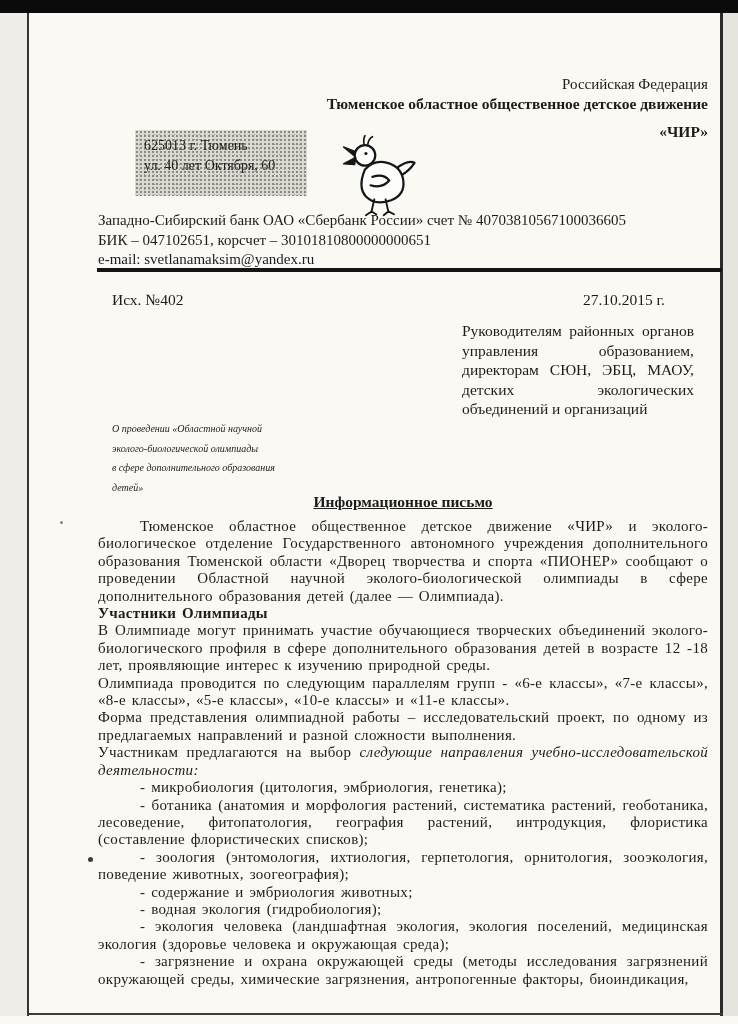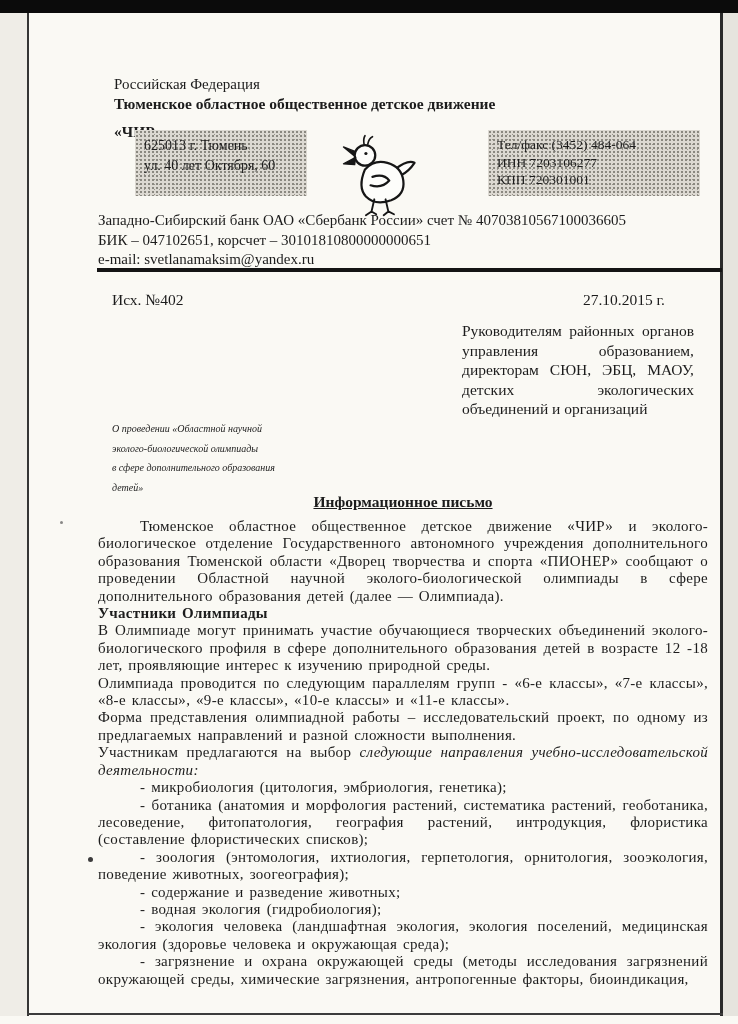--- a/index.html
+++ b/index.html
@@ -14,21 +14,21 @@
   .scan-left-outer { position:absolute; top:13px; bottom:8px; left:0; width:27px; background:#efede7; }
   .scan-right-outer{ position:absolute; top:13px; bottom:8px; right:0; width:15px; background:#e6e4de; }
   .scan-left  { position:absolute; top:13px; bottom:8px; left:27px; width:2px; background:#353535; }
   .scan-right { position:absolute; top:13px; bottom:8px; right:15px; width:3px; background:#2a2a2a; }
   .scan-bottom{ position:absolute; bottom:9px; left:27px; right:15px; height:2px; background:#3c3c3c; }
   .speck { position:absolute; background:#3c3c3c; border-radius:50%; }
   .s1 { left:88px; top:857px; width:5px; height:5px; }
   .s2 { left:60px; top:521px; width:3px; height:3px; opacity:.6; }
 
   
-  .hdr { position:absolute; left:114px; right:30px; text-align:left; }
+  .hdr { position:absolute; left:80px; right:30px; text-align:right; }
   .country  { top:76px;  font-size:15px; }
   .movement { top:95px;  font-size:15.5px; font-weight:bold; }
   .short    { top:123px; font-size:15.5px; font-weight:bold; }
 
   .block { position:absolute; top:130px; height:66px; padding:6px 9px;margin-left:35px; }
   .halftone {
     background-color:#dcd9d2;
     background-image: radial-gradient(#8a8880 0.8px, transparent 1px),
                       radial-gradient(#9a978e 0.8px, transparent 1px);
     background-size:4px 4px, 5px 5px; background-position:0 0, 2px 2px;
@@ -96,25 +96,20 @@
         <circle cx="30" cy="25" r="11"></circle>
         <path d="M33 13 q1 -6 5 -8 M29 13 q-1 -6 1 -9" fill="none" stroke-width="1.8"></path>
         <path d="M20 21 l-13 -5 11 9z" fill="#161616" stroke-width="1.4"></path>
         <path d="M20 27 l-13 7 12 1z" fill="#161616" stroke-width="1.4"></path>
         <circle cx="31" cy="23" r="1.7" fill="#161616" stroke="none"></circle>
         <path d="M40 72 l-3 13 M52 72 l3 13 M37 85 l-6 4 M37 85 l5 3 M55 85 l-5 4 M55 85 l6 3" fill="none" stroke-width="2"></path>
       </g>
     </svg>
   </div>
 
-  <div class="block contact halftone">
-    <div>Тел/факс (3452) 484-064</div>
-    <div>ИНН 7203106277</div>
-    <div>КПП 720301001</div>
-  </div>
 
   <div class="bank">
     <div>Западно-Сибирский банк ОАО «Сбербанк России» счет № 40703810567100036605</div>
     <div>БИК – 047102651, корсчет – 30101810800000000651</div>
     <div>e-mail: svetlanamaksim@yandex.ru</div>
   </div>
 
   <div class="rule"></div>
 
   <div class="outgoing">Исх. №402</div>
@@ -126,25 +121,25 @@
 эколого-биологической олимпиады
 в сфере дополнительного образования
 детей»</div>
 
   <div class="title">Информационное письмо</div>
 
   <div class="body-text">
     <p class="indent">Тюменское областное общественное детское движение «ЧИР» и эколого-биологическое отделение Государственного автономного учреждения дополнительного образования Тюменской области «Дворец творчества и спорта «ПИОНЕР» сообщают о проведении Областной научной эколого-биологической олимпиады в сфере дополнительного образования детей (далее — Олимпиада).</p>
     <p class="bold">Участники Олимпиады</p>
     <p>В Олимпиаде могут принимать участие обучающиеся творческих объединений эколого-биологического профиля в сфере дополнительного образования детей в возрасте 12 -18 лет, проявляющие интерес к изучению природной среды.</p>
-    <p>Олимпиада проводится по следующим параллелям групп - «6-е классы», «7-е классы», «8-е классы», «9-е классы», «10-е классы» и «11-е классы».</p>
+    <p>Олимпиада проводится по следующим параллелям групп - «6-е классы», «7-е классы», «8-е классы», «5-е классы», «10-е классы» и «11-е классы».</p>
     <p>Форма представления олимпиадной работы – исследовательский проект, по одному из предлагаемых направлений и разной сложности выполнения.</p>
     <p><span>Участникам предлагаются на выбор </span><span class="italic">следующие  направления учебно-исследовательской деятельности:</span></p>
     <p class="indent">- микробиология (цитология, эмбриология, генетика);</p>
     <p class="indent">- ботаника (анатомия и морфология растений, систематика растений, геоботаника, лесоведение, фитопатология, география растений, интродукция, флористика (составление флористических списков);</p>
     <p class="indent">- зоология (энтомология, ихтиология, герпетология, орнитология, зооэкология, поведение животных, зоогеография);</p>
-    <p class="indent">- содержание и разведение животных;</p>
+    <p class="indent">- содержание и эмбриология животных;</p>
     <p class="indent">- водная экология (гидробиология);</p>
     <p class="indent">- экология человека (ландшафтная экология, экология поселений, медицинская экология (здоровье человека и окружающая среда);</p>
     <p class="indent">- загрязнение и охрана окружающей среды (методы исследования загрязнений окружающей среды, химические загрязнения, антропогенные факторы, биоиндикация,</p>
   </div>
 
 </div>
 
 </body></html>

